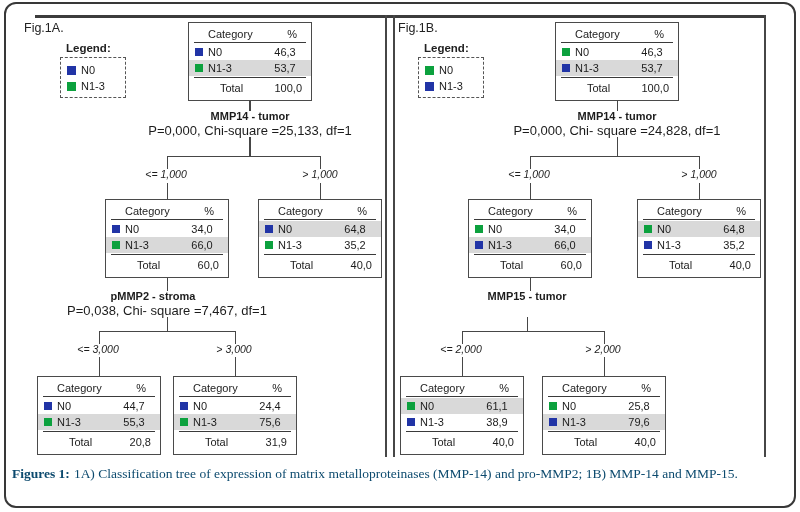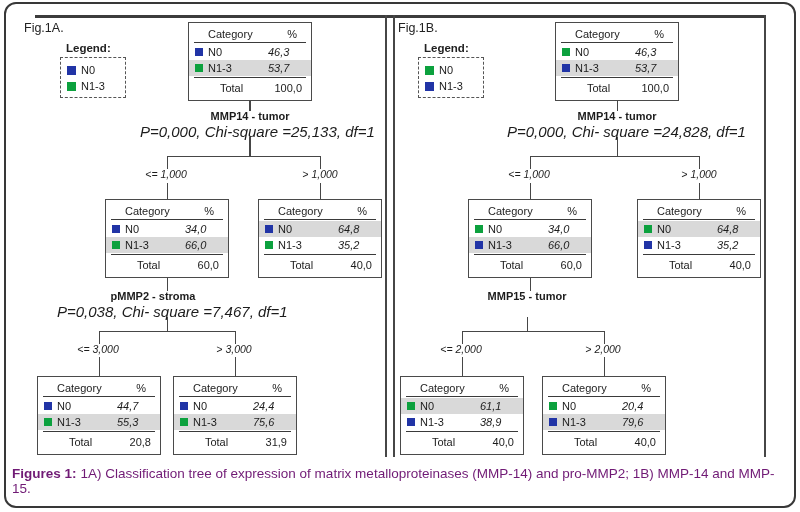--- a/index.html
+++ b/index.html
@@ -15,29 +15,29 @@
   .litem{display:flex;align-items:center;height:16px;font-size:11px;}
   .litem .sw{width:9px;height:9px;margin-right:5px;flex:0 0 auto;}
   .tnode{position:absolute;width:124px;background:#fff;border:1.2px solid #4a4a4a;
          font-size:11px;box-sizing:border-box;padding:3px 0 4px 0;}
   .th{display:flex;justify-content:space-between;align-items:center;height:15px;padding:0 14px 0 19px;}
   .rule{height:1px;background:#3a3a3a;margin:1px 5px;}
   .tr{display:flex;align-items:center;height:16px;padding:0 9px 0 6px;}
   .tr.hl{background:#d9d9d9;}
   .tr .sw{width:8px;height:8px;margin-right:5px;flex:0 0 auto;}
   .tr .lb{flex:1;}
-  .tr .vl{width:34px;text-align:left;font-style:italic;}
+  .tr .vl{width:34px;text-align:center;}
   .tt{display:flex;align-items:center;height:16px;padding:1px 9px 0 6px;}
   .tt .lb{flex:1;text-align:center;}
   .tt .vl{width:34px;text-align:right;}
   .splitname{position:absolute;text-align:center;font-weight:bold;font-size:11px;height:13px;}
-  .splitstats{position:absolute;text-align:center;font-size:15px;height:13px;white-space:nowrap;font-style:italic;}
+  .splitstats{position:absolute;text-align:center;font-size:13px;height:13px;white-space:nowrap;}
   .blabel{position:absolute;text-align:center;font-size:10.5px;height:13px;font-style:italic;}
   .caption{position:absolute;left:12px;top:466px;width:776px;
-           font-family:Liberation Sans, sans-serif;font-size:13.5px;color:#701a75;}
+           font-family:Liberation Serif, serif;font-size:13.5px;color:#0c4a6e;}
   .capb{font-weight:bold;margin-right:4px;}
 </style>
 </head>
 <body>
 
 <div class="stage">
   <div class="frame"></div>
   <div class="topline"></div>
   <div class="ln" style="left:385px;top:15px;width:1.5px;height:442px;"></div>
   <div class="ln" style="left:393px;top:15px;width:1.5px;height:442px;"></div>
@@ -327,21 +327,21 @@
 
   <div class="tnode" style="left:542px;top:376px;">
     <div class="th">
       <span>Category</span>
       <span>%</span>
     </div>
     <div class="rule"></div>
     <div class="tr">
       <span class="sw" style="background-color: rgb(12, 161, 62);"></span>
       <span class="lb">N0</span>
-      <span class="vl">20,4</span>
+      <span class="vl">25,8</span>
     </div>
     <div class="tr hl">
       <span class="sw" style="background-color: rgb(33, 52, 166);"></span>
       <span class="lb">N1-3</span>
       <span class="vl">79,6</span>
     </div>
     <div class="rule"></div>
     <div class="tt">
       <span class="lb">Total</span>
       <span class="vl">40,0</span>

